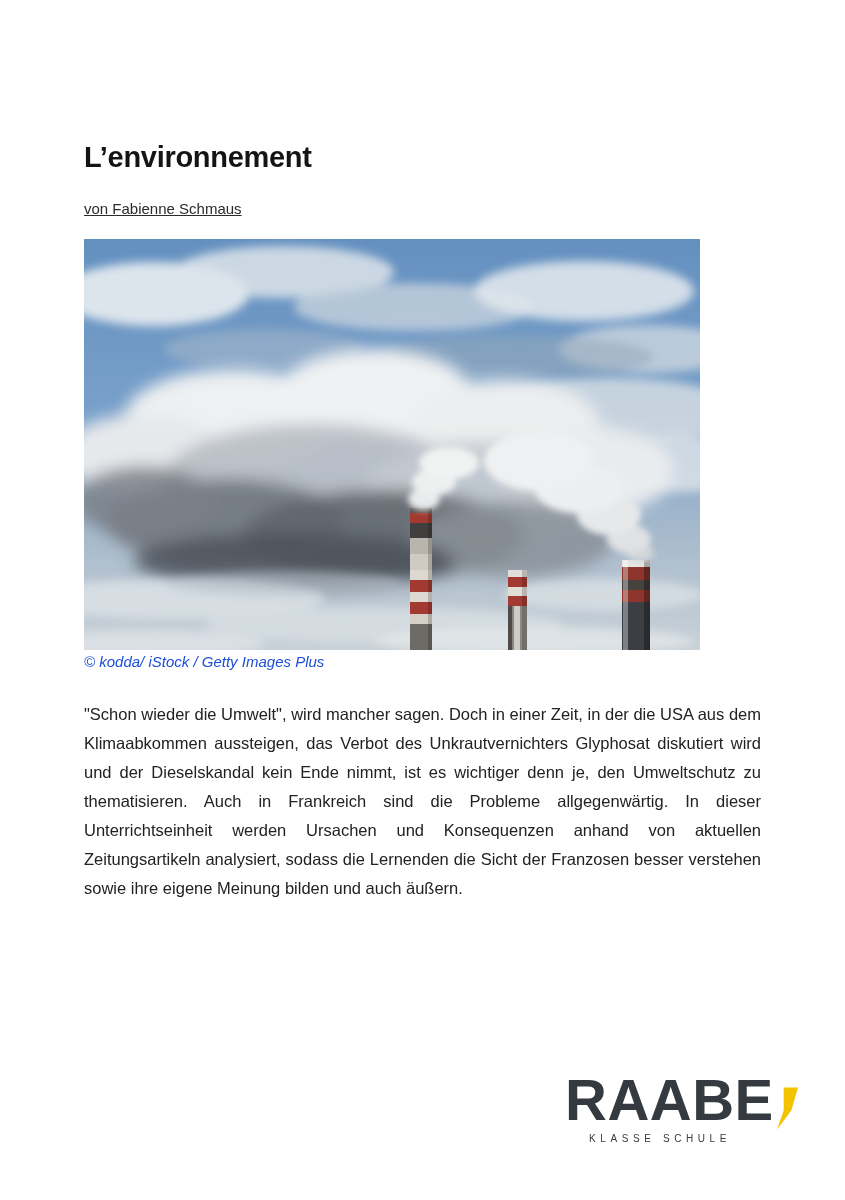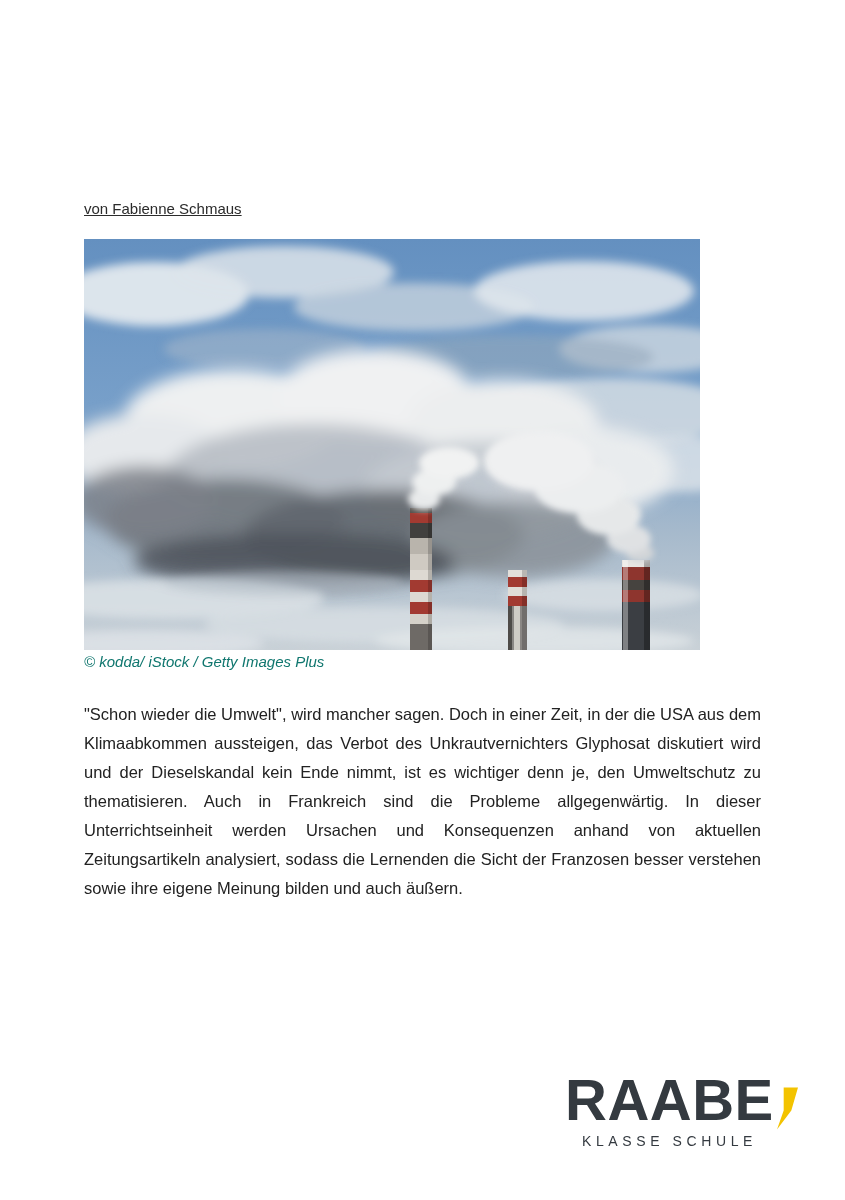--- a/index.html
+++ b/index.html
@@ -41,21 +41,21 @@
     height: 411px;
     overflow: hidden;
   }
   .photo-frame svg { display: block; width: 616px; height: 411px; }
   .photo-caption {
     position: absolute;
     left: 84px;
     top: 653px;
     font-size: 15px;
     font-style: italic;
-    color: #0f766e;
+    color: #1d4ed8;
   }
   .doc-body {
     position: absolute;
     left: 84px;
     top: 700px;
     width: 677px;
     font-size: 16.5px;
     line-height: 29px;
     text-align: justify;
     color: #222222;
@@ -79,33 +79,34 @@
   }
   .logo-comma {
     width: 21px;
     height: 43px;
     margin-left: 3px;
     margin-top: 7px;
   }
   .logo-comma svg { display: block; width: 21px; height: 43px; }
   .logo-tagline {
     margin-top: 3px;
-    margin-left: 17px;
-    font-size: 14px;
+    margin-left: 24px;
+    font-size: 10px;
     font-weight: 400;
     letter-spacing: 4.6px;
     color: var(--brand, #343a40);
     white-space: nowrap;
   }
 </style>
 </head>
 <body>
 
 <div class="page">
 
+  <h1 class="doc-title">L’environnement</h1>
 
   <div class="doc-byline">von Fabienne Schmaus</div>
 
   <figure class="photo-frame" role="img" aria-label="Three industrial smokestacks with red and white bands emitting thick grey smoke plumes into a blue sky with clouds">
     <svg viewBox="0 0 616 411" preserveAspectRatio="none">
       <defs>
         <linearGradient id="sky" x1="0" y1="0" x2="0" y2="1">
           <stop offset="0" stop-color="#6490c0"></stop>
           <stop offset="0.4" stop-color="#779fc9"></stop>
           <stop offset="0.72" stop-color="#a7bacc"></stop>

